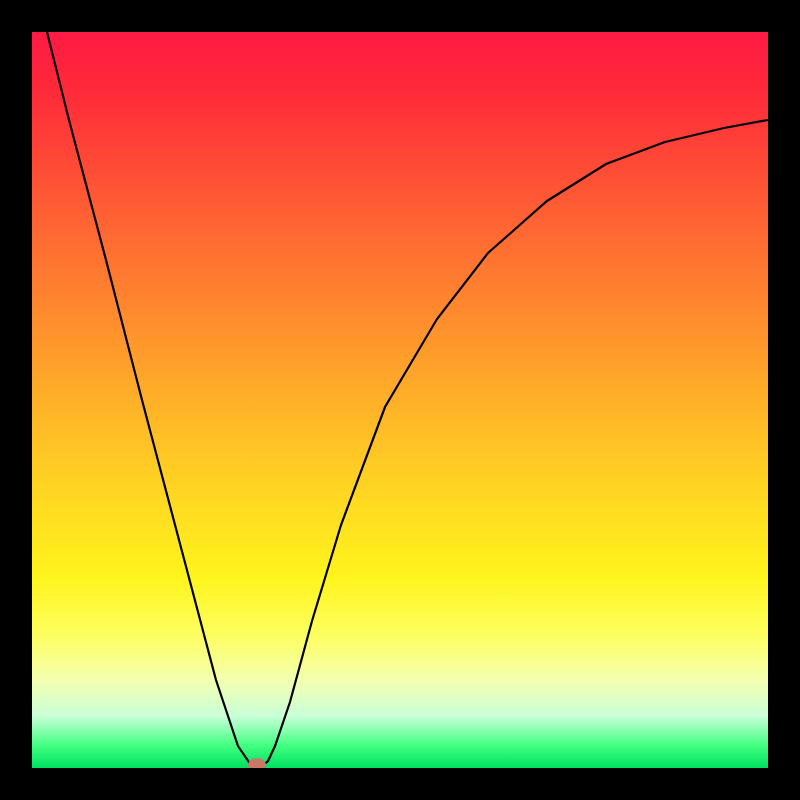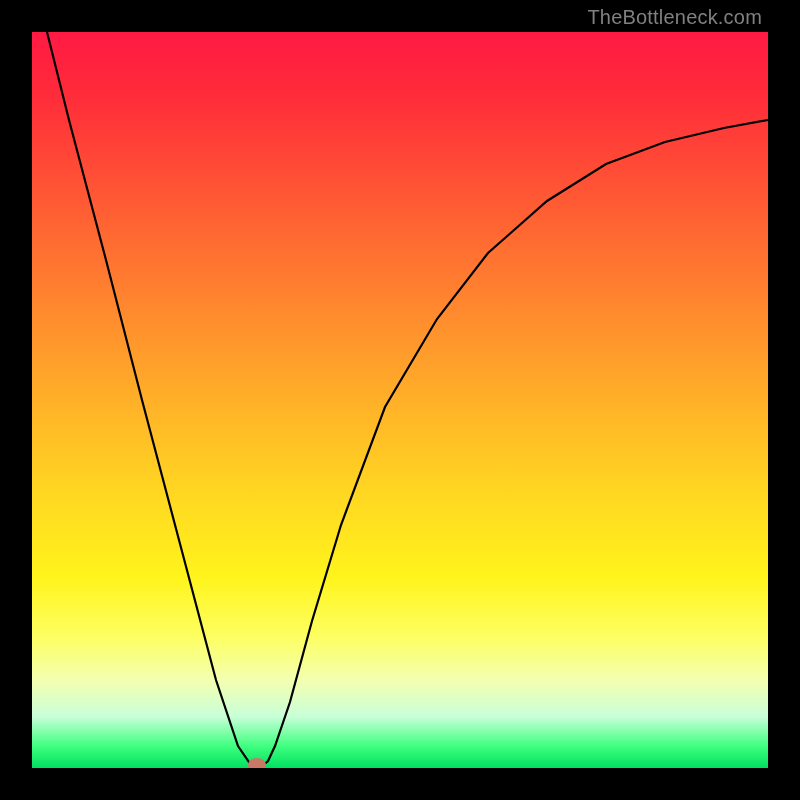--- a/index.html
+++ b/index.html
@@ -90,14 +90,13 @@
          L 405 287
          L 456 221
          L 515 169
          L 574 132
          L 633 110
          L 692 96
          L 736 88"></path>
     <ellipse class="marker" cx="225" cy="733" rx="9" ry="7"></ellipse>
   </svg>
 
-  <div class="watermark">TheBottleneck.com</div>
 </div>
 
 </body></html>

